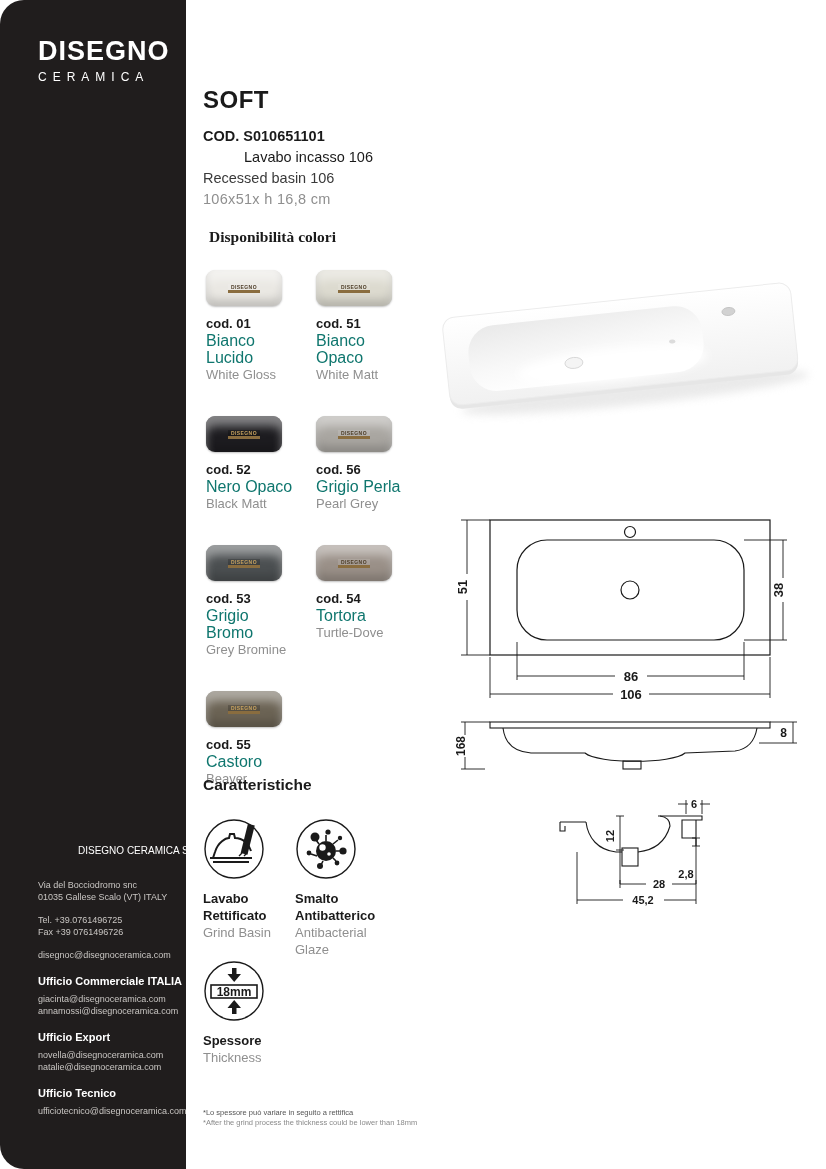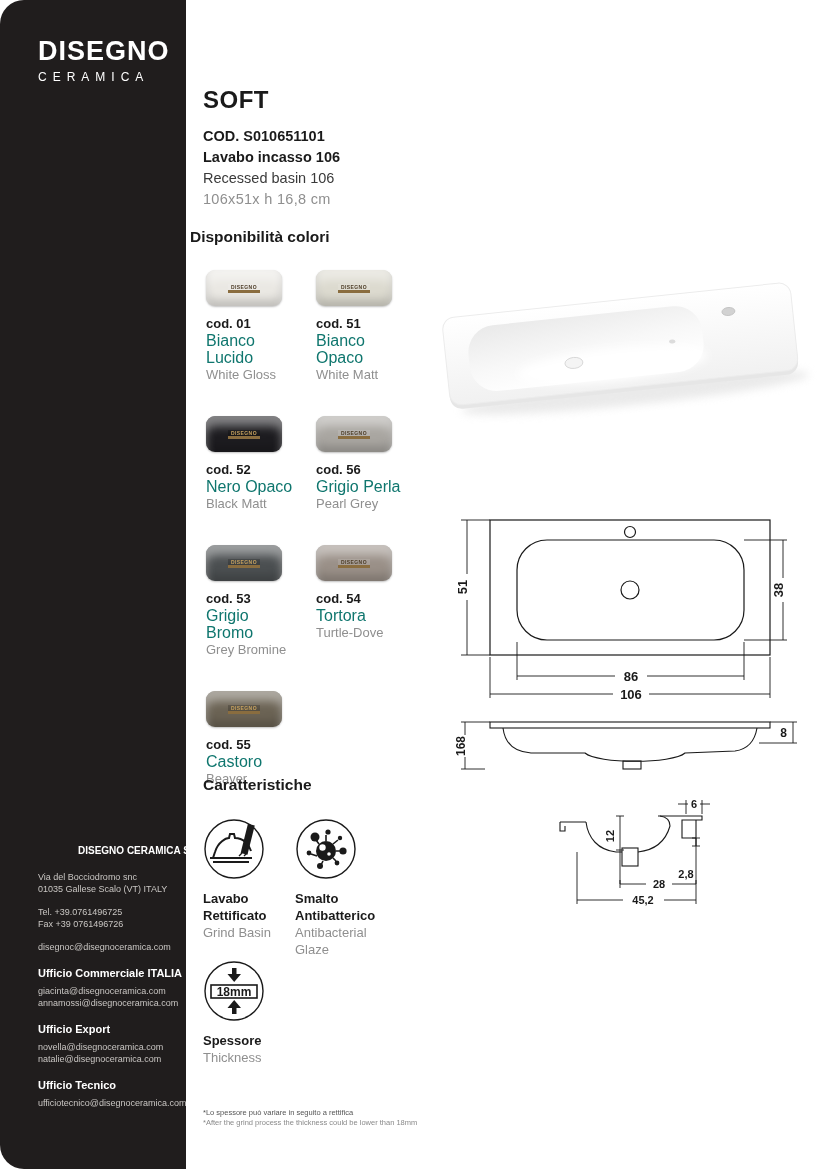--- a/index.html
+++ b/index.html
@@ -4,30 +4,30 @@
 <style>
   html,body{margin:0;padding:0;background:#fff;}
   .page{position:relative;width:826px;height:1169px;background:#fff;overflow:hidden;
         font-family:"Liberation Sans","DejaVu Sans",sans-serif;color:#1a1a1a;border-radius:24px;}
   
   .sidebar{position:absolute;left:0;top:0;width:186px;height:1169px;background:#201d1d;}
   .logo{position:absolute;left:38px;top:38px;color:#fff;}
   .logo-main{font-size:27px;font-weight:800;letter-spacing:1px;line-height:1;}
   .logo-sub{font-size:12px;font-weight:400;letter-spacing:6px;margin-top:5px;}
   .company{position:absolute;left:38px;top:845px;width:150px;color:#c9c6c3;font-size:9px;line-height:12px;}
-  .company .co-name{color:#fff;font-weight:700;font-size:10px;margin-bottom:14px;white-space:nowrap;padding-left:40px;}
+  .company .co-name{color:#fff;font-weight:400;font-size:10px;margin-bottom:22px;white-space:nowrap;padding-left:40px;}
   .company .grp{margin-bottom:11px;white-space:nowrap;}
   .company .hd{color:#fff;font-weight:700;font-size:11px;margin:14px 0 6px 0;white-space:nowrap;}
   .company div{white-space:nowrap;}
   
   .main{position:absolute;left:186px;top:0;width:640px;height:1169px;}
   .title{position:absolute;left:17px;top:86px;font-size:24px;font-weight:800;letter-spacing:.5px;}
   .codeblock{position:absolute;left:17px;top:126px;font-size:14.5px;line-height:21px;}
   .cod{font-weight:700;}
-  .name-it{font-weight:700;}
+  .name-it{font-weight:400;margin-left:41px;}
   .name-en{font-weight:400;color:#3a3a3a;}
   .dims{font-weight:400;color:#8f8f8f;letter-spacing:.3px;}
   .sec-head{position:absolute;font-size:15.5px;font-weight:700;}
   
   .swatches{position:absolute;left:20px;top:270px;width:200px;}
   .sw-row{display:flex;gap:20px;margin-bottom:0;}
   .sw{width:100px;margin-bottom:33px;}
   .chip{width:76px;height:36px;border-radius:9px;position:relative;
         box-shadow:inset 0 10px 10px rgba(255,255,255,.45), inset 0 -6px 8px rgba(0,0,0,.18), 0 1px 2px rgba(0,0,0,.25);
         display:flex;align-items:center;justify-content:center;}
@@ -86,21 +86,21 @@
   <div class="main">
 
     <div class="title">SOFT</div>
     <div class="codeblock">
       <div class="cod">COD. S010651101</div>
       <div class="name-it">Lavabo incasso 106</div>
       <div class="name-en">Recessed basin 106</div>
       <div class="dims">106x51x h 16,8 cm</div>
     </div>
 
-    <div class="sec-head" style="left:4px;top:228px;">Disponibilità colori</div>
+    <div class="sec-head" style="left:23px;top:228px;font-family:Liberation Serif, serif;">Disponibilità colori</div>
 
     <div class="swatches">
       <div class="sw-row">
         <div class="sw">
           <div class="chip" style="background: rgb(234, 232, 227);">
               <span class="chip-brand">DISEGNO</span>
             </div>
           <div class="sw-code">cod. 01</div>
           <div class="sw-it">Bianco Lucido</div>
           <div class="sw-en">White Gloss</div>

